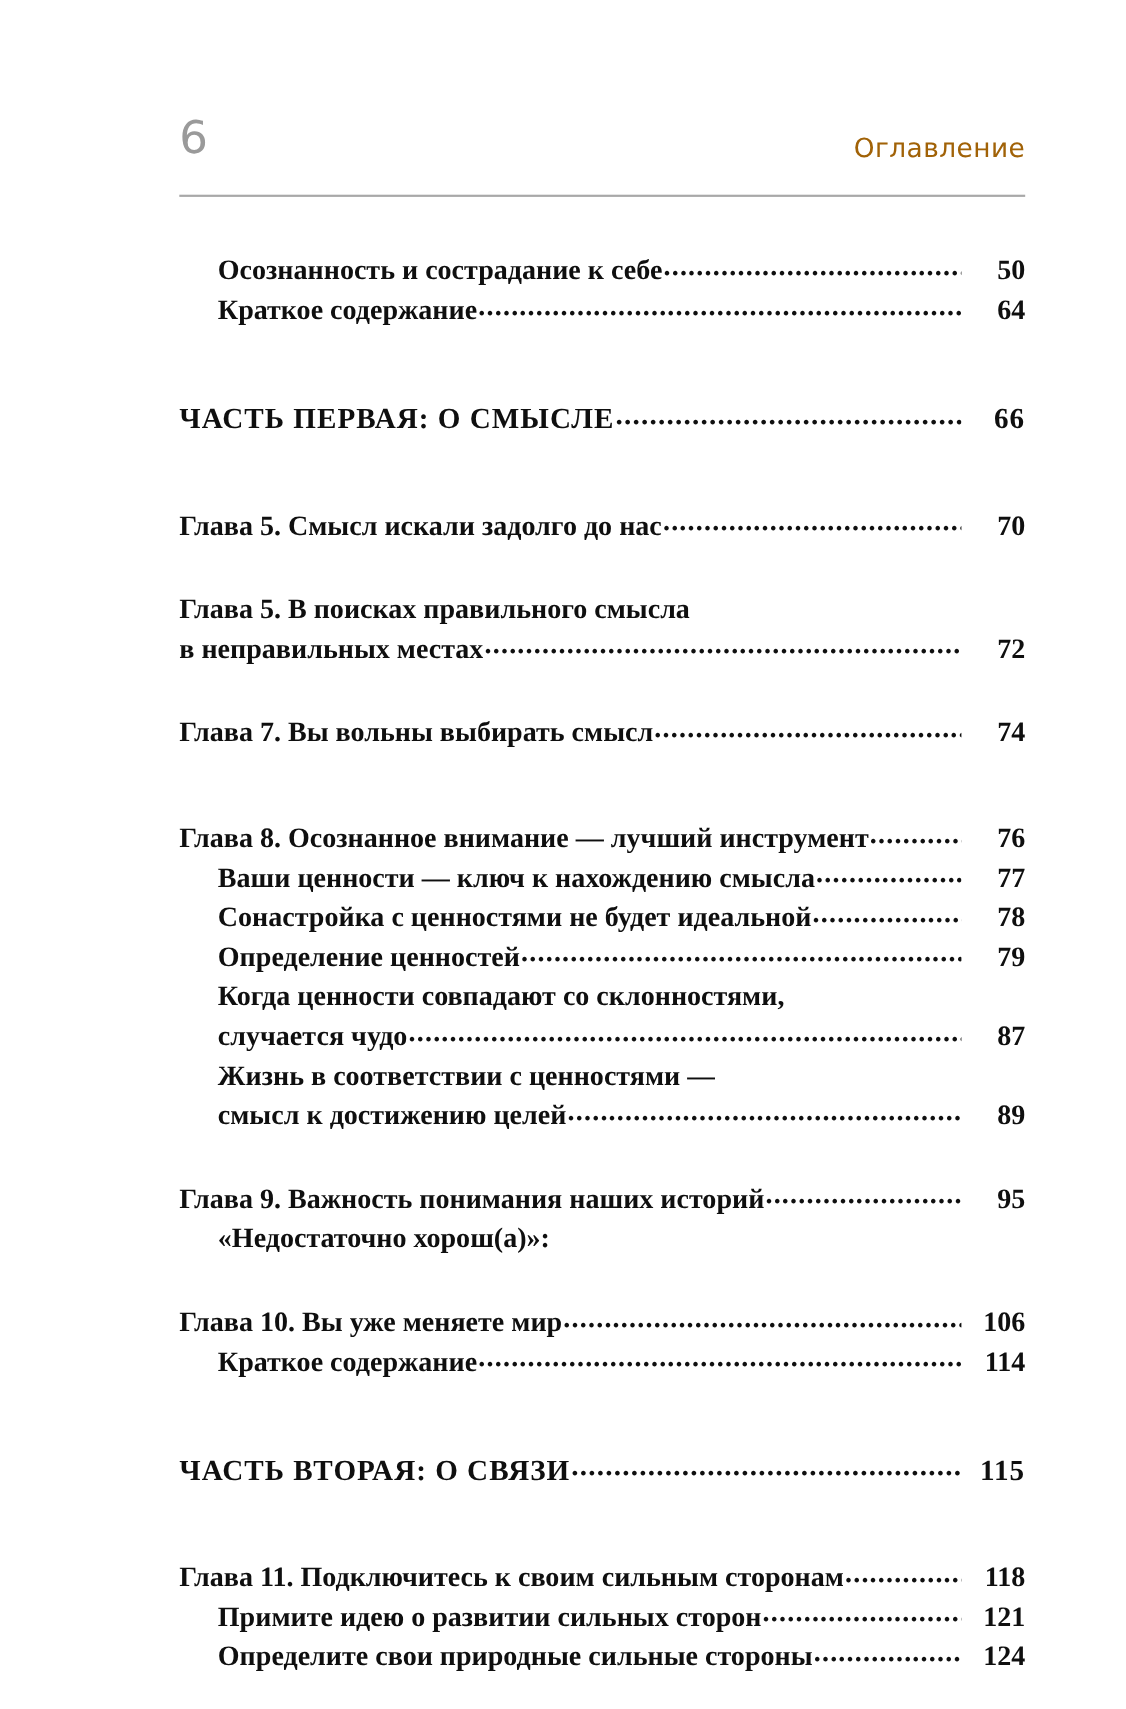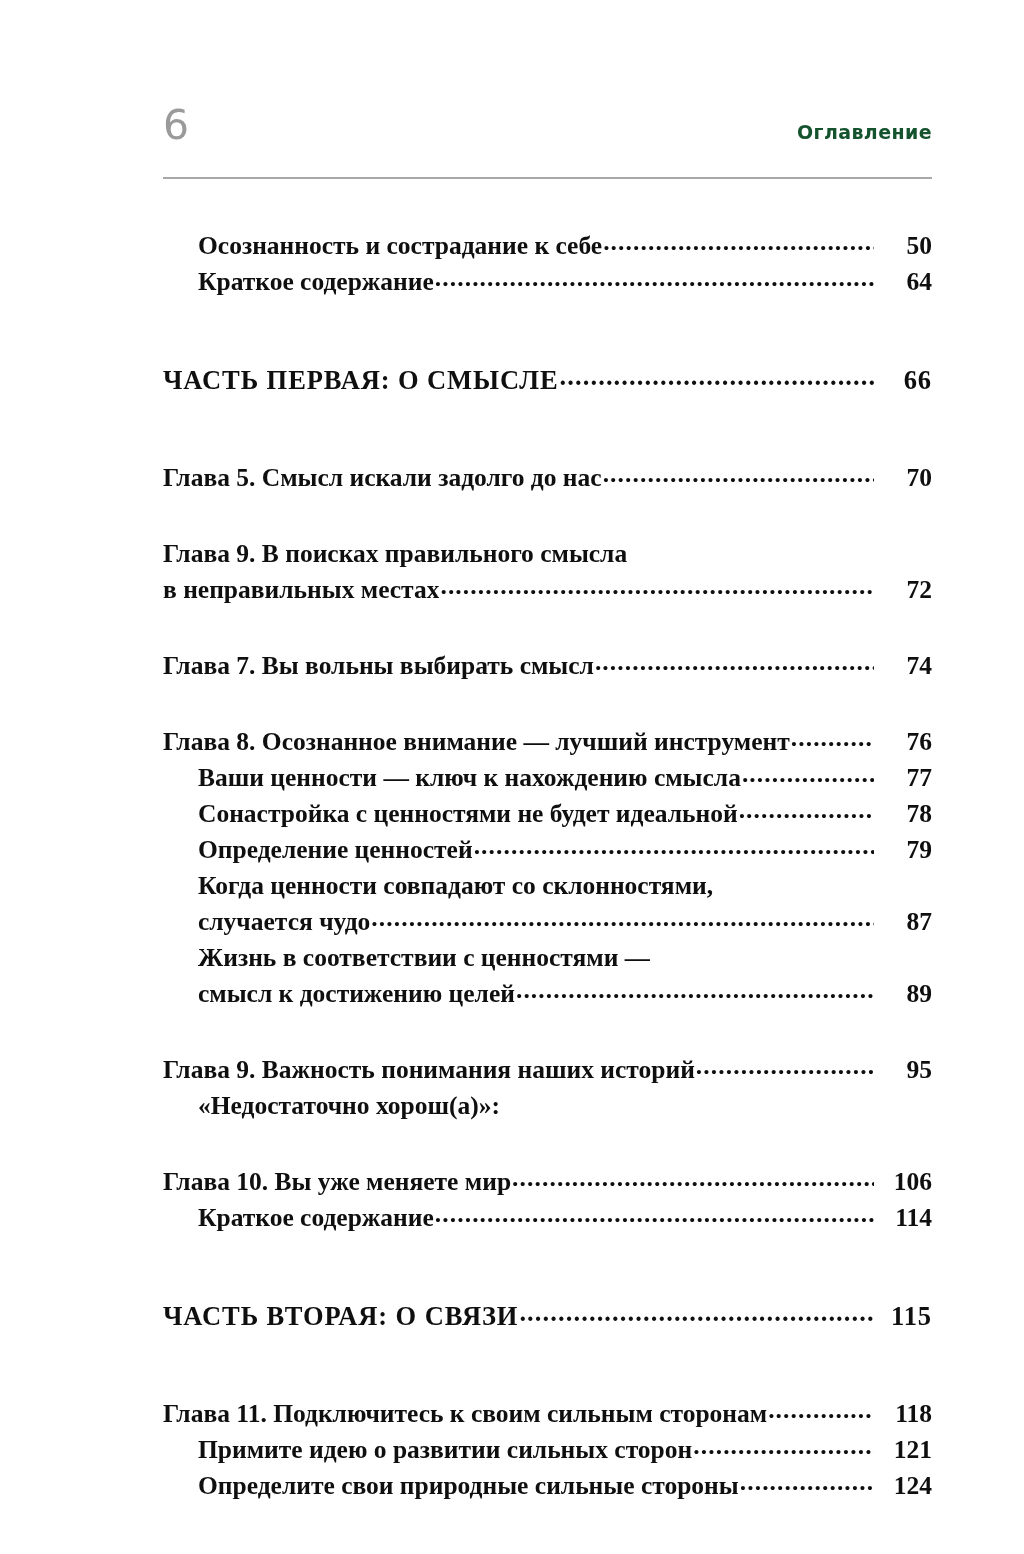--- a/index.html
+++ b/index.html
@@ -43,23 +43,23 @@
     color: #9a9a9a;
     line-height: 1;
     letter-spacing: 0px;
   }
 
   .runhead-title {
     position: absolute;
     right: 0;
     top: 16px;
     font-family: "DejaVu Sans", "Liberation Sans", sans-serif;
-    font-size: 19px;
-    font-weight: 700;
-    color: #14532d;
+    font-size: 24px;
+    font-weight: 400;
+    color: #a16207;
     letter-spacing: 0.4px;
   }
 
   .rule {
     position: absolute;
     left: 0;
     right: 0;
     top: 72px;
     height: 2px;
     background: #a8a8a8;
@@ -174,37 +174,37 @@
         </div>
         <div class="group" style="margin-top: 62px;">
           <div class="entry">
             <span class="label">Глава 5. Смысл искали задолго до нас</span>
             <span class="leader"></span>
             <span class="pagenum">70</span>
           </div>
         </div>
         <div class="group" style="margin-top: 40px;">
           <div class="entry nolead">
-            <span class="label">Глава 9. В поисках правильного смысла</span>
+            <span class="label">Глава 5. В поисках правильного смысла</span>
             <span class="pagenum"></span>
           </div>
           <div class="entry">
             <span class="label">в неправильных местах</span>
             <span class="leader"></span>
             <span class="pagenum">72</span>
           </div>
         </div>
         <div class="group" style="margin-top: 40px;">
           <div class="entry">
             <span class="label">Глава 7. Вы вольны выбирать смысл</span>
             <span class="leader"></span>
             <span class="pagenum">74</span>
           </div>
         </div>
-        <div class="group" style="margin-top: 40px;">
+        <div class="group" style="margin-top: 60px;">
           <div class="entry">
             <span class="label">Глава 8. Осознанное внимание — лучший инструмент</span>
             <span class="leader"></span>
             <span class="pagenum">76</span>
           </div>
           <div class="entry lvl-sub">
             <span class="label">Ваши ценности — ключ к нахождению смысла</span>
             <span class="leader"></span>
             <span class="pagenum">77</span>
           </div>

